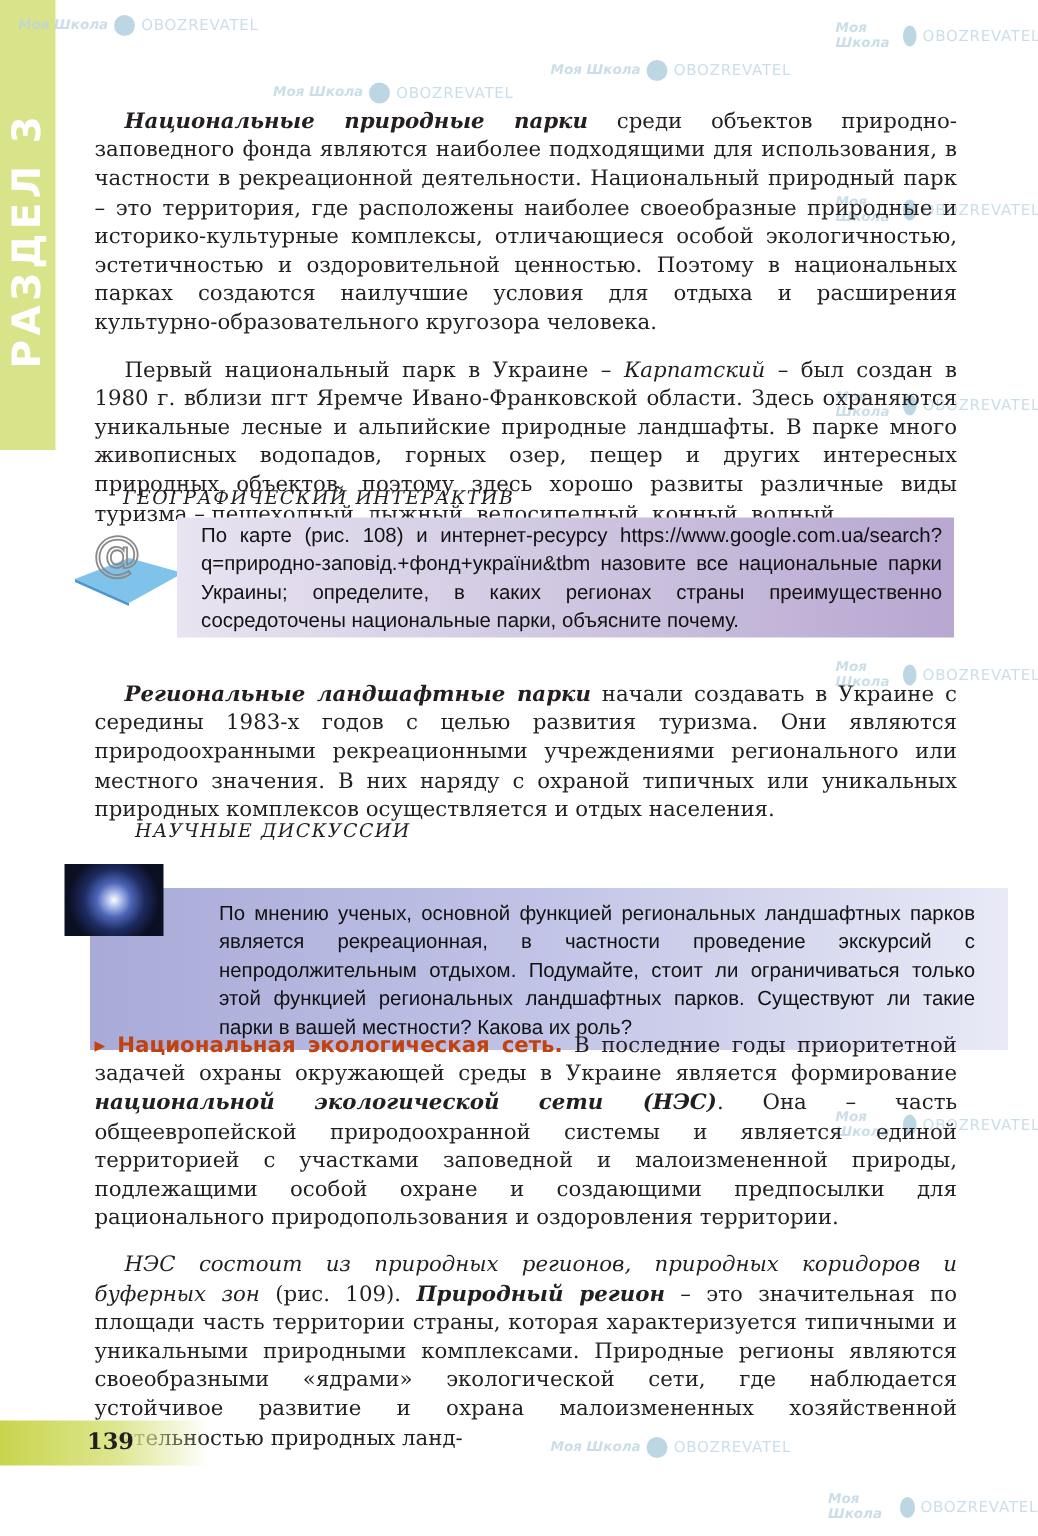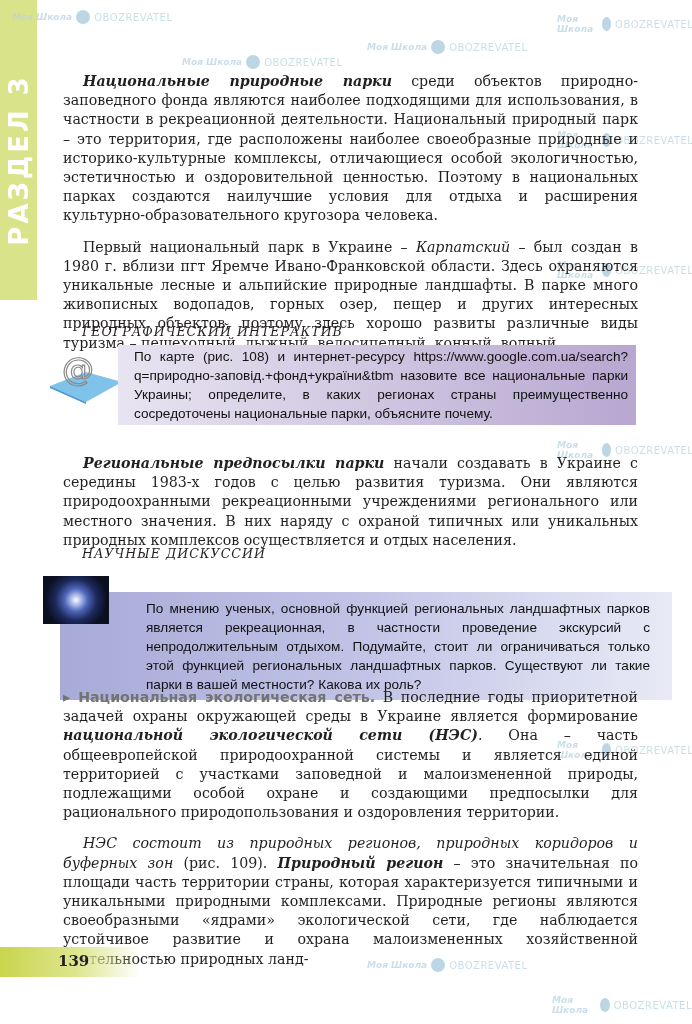--- a/index.html
+++ b/index.html
@@ -62,21 +62,21 @@
     background:linear-gradient(90deg, #a8aad8 0%, #c1c4e6 50%, #e9eaf6 100%);
   }
   .box-sci .box-inner { padding:0 22px 0 86px; }
   .icon-at { position:absolute; left:46px; top:346px; width:78px; height:58px; }
   .icon-galaxy {
     position:absolute; left:43px; top:576px; width:66px; height:48px;
     background:radial-gradient(circle at 50% 50%, #ffffff 0%, #b9c8f0 10%, #4e66b8 28%, #1d2a5e 50%, #0b0f22 75%);
   }
   .section-head {
     font-family:"DejaVu Sans", "Liberation Sans", sans-serif;
-    font-weight:bold; color:#737373; font-size:14.2px;
+    font-weight:bold; color:#c2410c; font-size:14.2px;
   }
   .page-num-bar {
     position:absolute; left:0; top:947px; width:140px; height:30px;
     background:linear-gradient(90deg, #c8d54d 0%, #dde68f 55%, rgba(255,255,255,0) 100%);
   }
   .page-num {
     position:absolute; left:58px; top:952px;
     font-weight:bold; font-size:15px; color:#231f20;
   }
 </style>
@@ -150,24 +150,24 @@
 <svg class="icon-at" viewBox="0 0 78 58">
   <polygon points="4,40 40,26 76,36 40,56" fill="#7fc3ea"></polygon>
   <polygon points="4,40 40,56 40,58 4,42" fill="#4a98cf"></polygon>
   <text x="16" y="34" font-size="32" fill="none" stroke="#8a8a8a" stroke-width="1.2" font-family="DejaVu Sans, sans-serif">@</text>
 </svg>
 <div class="box box-geo">
   <div class="box-inner">По карте (рис. 108) и интернет-ресурсу https://www.google.com.ua/search?q=природно-заповід.+фонд+україни&amp;tbm назовите все национальные парки Украины; определите, в каких регионах страны преимущественно сосредоточены национальные парки, объясните почему.</div>
 </div>
 
 <div class="content" style="top:442px">
-  <p class="indent"><span class="bi">Региональные предпосылки парки</span><span> начали создавать в Украине с середины 1983-х годов с целью развития туризма. Они являются природоохранными рекреационными учреждениями регионального или местного значения. В них наряду с охраной типичных или уникальных природных комплексов осуществляется и отдых населения.</span></p>
+  <p class="indent"><span class="bi">Региональные ландшафтные парки</span><span> начали создавать в Украине с середины 1983-х годов с целью развития туризма. Они являются природоохранными рекреационными учреждениями регионального или местного значения. В них наряду с охраной типичных или уникальных природных комплексов осуществляется и отдых населения.</span></p>
 </div>
 
-<div class="rubric-title" style="left:82px;top:546px">НАУЧНЫЕ ДИСКУССИИ</div>
+<div class="rubric-title" style="left:90px;top:546px">НАУЧНЫЕ ДИСКУССИИ</div>
 <div class="box box-sci">
   <div class="box-inner">По мнению ученых, основной функцией региональных ландшафтных парков является рекреационная, в частности проведение экскурсий с непродолжительным отдыхом. Подумайте, стоит ли ограничиваться только этой функцией региональных ландшафтных парков. Существуют ли такие парки в вашей местности? Какова их роль?</div>
 </div>
 <div class="icon-galaxy"></div>
 
 <div class="content" style="top:688px">
   <p><span class="section-head"><span>▸ </span><span>Национальная экологическая сеть.</span></span><span> В последние годы приоритетной задачей охраны окружающей среды в Украине является формирование </span><span class="bi">национальной экологической сети (НЭС)</span><span>. Она – часть общеевропейской природоохранной системы и является единой территорией с участками заповедной и малоизмененной природы, подлежащими особой охране и создающими предпосылки для рационального природопользования и оздоровления территории.</span></p>
   <p class="indent"><span class="it">НЭС состоит из природных регионов, природных коридоров и буферных зон</span><span> (рис. 109). </span><span class="bi">Природный регион</span><span> – это значительная по площади часть территории страны, которая характеризуется типичными и уникальными природными комплексами. Природные регионы являются своеобразными «ядрами» экологической сети, где наблюдается устойчивое развитие и охрана малоизмененных хозяйственной деятельностью природных ланд-</span></p>
 </div>
 

